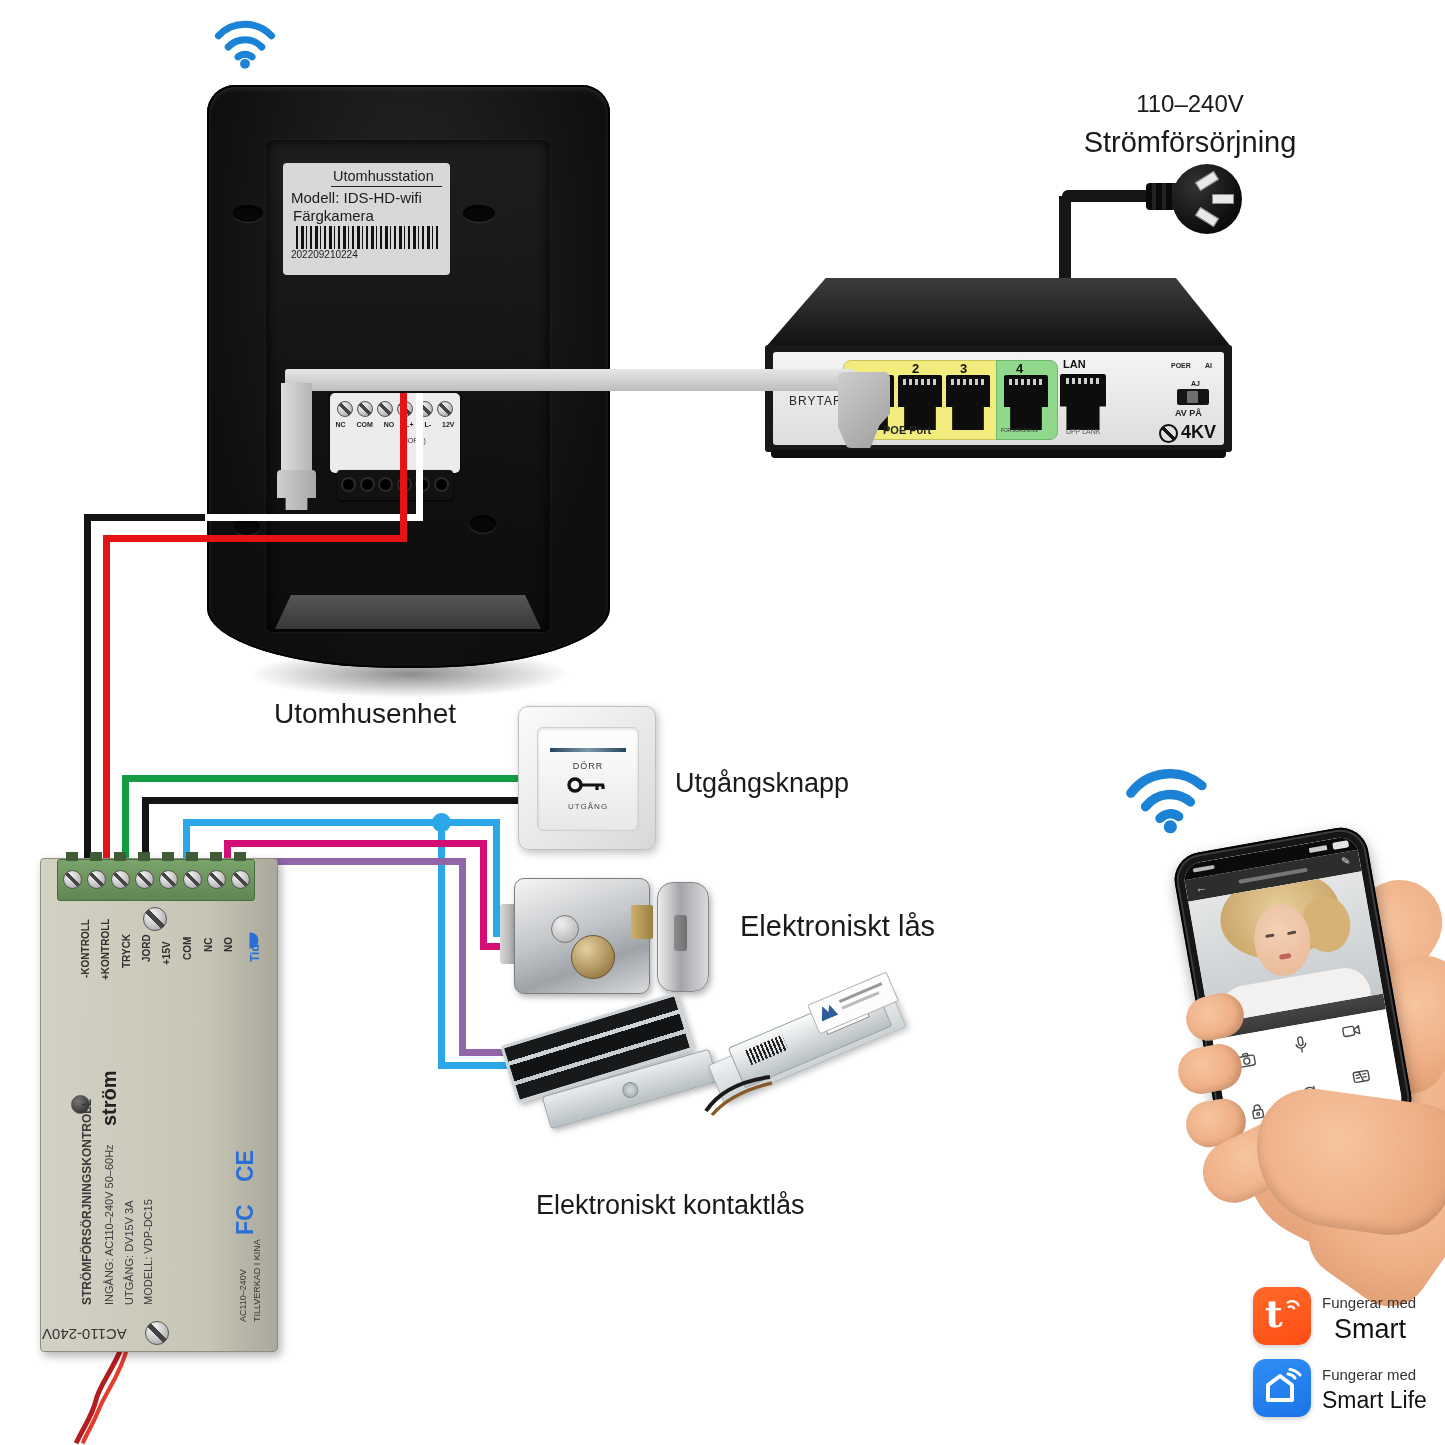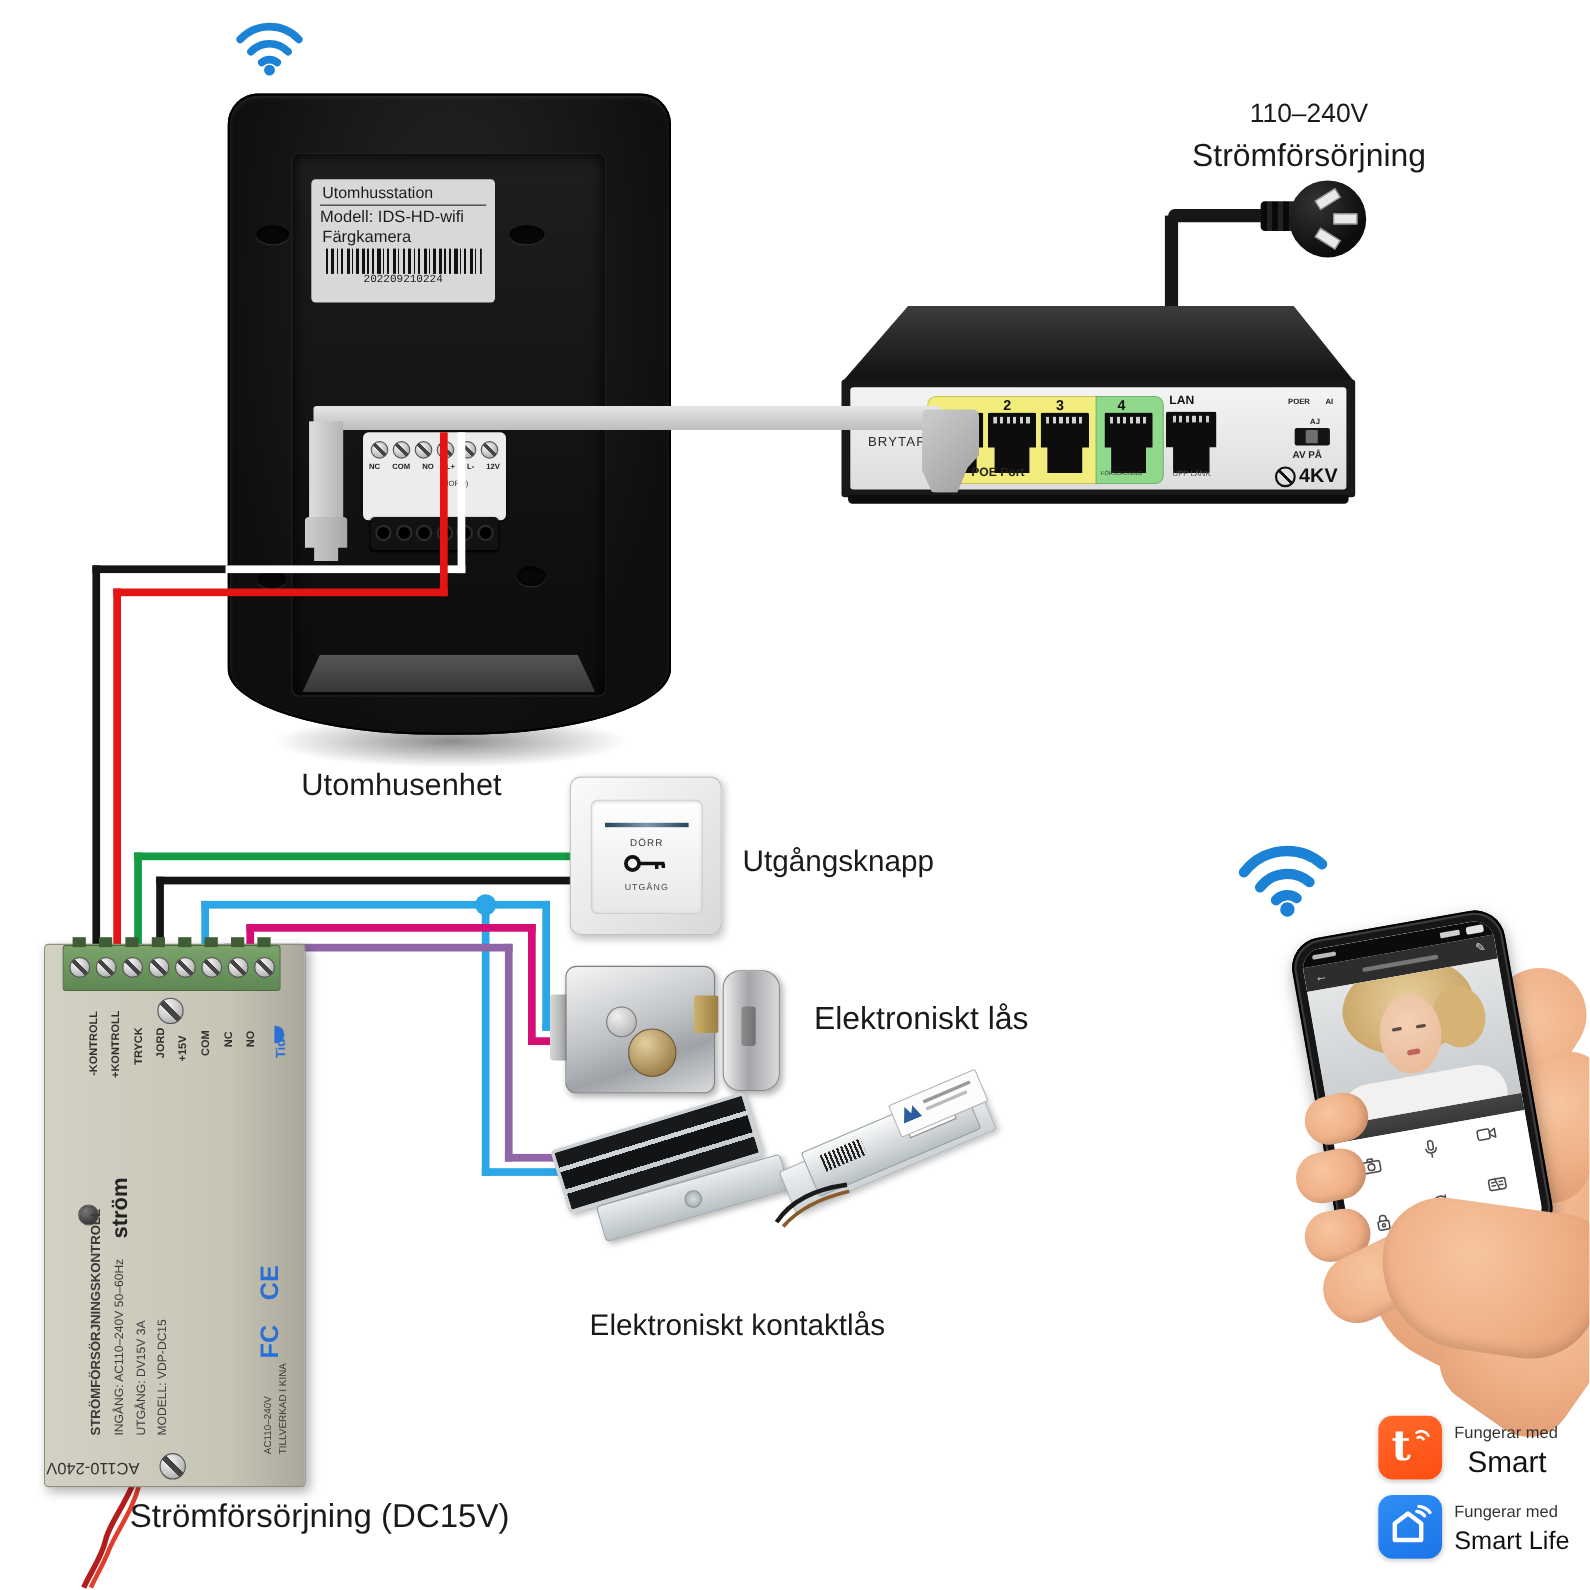--- a/index.html
+++ b/index.html
@@ -74,25 +74,25 @@
 
     <div class="abs" style="left:59px;top:55px;width:284px;height:492px;background:linear-gradient(180deg,#1e1e1e,#121212 60%,#0c0c0c);
                 border-radius:6px;box-shadow:inset 0 0 14px #000, 0 0 2px #333;"></div>
 
     <div class="abs" style="left:26px;top:120px;width:30px;height:17px;border-radius:50%;background:#070707;box-shadow:inset 0 2px 3px #000,0 1px 1px #333;"></div>
     <div class="abs" style="left:256px;top:120px;width:32px;height:17px;border-radius:50%;background:#070707;box-shadow:inset 0 2px 3px #000,0 1px 1px #333;"></div>
     <div class="abs" style="left:27px;top:434px;width:26px;height:16px;border-radius:50%;background:#070707;box-shadow:inset 0 2px 3px #000,0 1px 1px #333;"></div>
     <div class="abs" style="left:263px;top:430px;width:26px;height:18px;border-radius:50%;background:#070707;box-shadow:inset 0 2px 3px #000,0 1px 1px #333;"></div>
 
     <div class="abs" style="left:76px;top:78px;width:167px;height:112px;background:#d8d8d8;border-radius:4px;padding:4px 8px;box-sizing:border-box;color:#1c1c1c;">
-      <div style="font-size:14.5px;border-bottom:1.5px solid #222;padding:1px 0 2px 2px;">Utomhusstation</div>
+      <div style="font-size:14.5px;border-bottom:1.5px solid #222;padding:1px 0 2px 2px;margin-left:40px;">Utomhusstation</div>
       <div style="font-size:15px;margin-top:2px;">Modell: IDS-HD-wifi</div>
       <div style="font-size:15px;margin:1px 0 0 2px;">Färgkamera</div>
       <div style="margin:2px auto 0;width:142px;height:23px;background:repeating-linear-gradient(90deg,#111 0 2px,transparent 2px 5px,#111 5px 8px,transparent 8px 10px,#111 10px 11px,transparent 11px 14px);"></div>
-      <div style="font-family:Liberation Mono, monospace;font-size:10px;text-align:center;">202209210224</div>
+      <div style="font-family:Liberation Sans, sans-serif;font-size:10px;text-align:left;">202209210224</div>
     </div>
 
     <div class="abs" style="left:123px;top:308px;width:130px;height:80px;background:#ececec;border-radius:5px;box-shadow:0 0 3px #000;">
       <div class="screw" style="left:7px;top:8px;width:14px;height:14px;"></div>
       <div class="screw" style="left:27px;top:8px;width:14px;height:14px;"></div>
       <div class="screw" style="left:47px;top:8px;width:14px;height:14px;"></div>
       <div class="screw" style="left:67px;top:8px;width:14px;height:14px;"></div>
       <div class="screw" style="left:87px;top:8px;width:14px;height:14px;"></div>
       <div class="screw" style="left:107px;top:8px;width:14px;height:14px;"></div>
       <div class="abs" style="left:0;top:28px;width:130px;display:flex;justify-content:space-around;font-size:7px;font-weight:bold;color:#222;">
@@ -302,21 +302,20 @@
   <div class="vtext" style="left:232px;top:1182px;font-size:23px;font-weight:bold;color:#2a6fd6;z-index:4;">CE</div>
   <div class="vtext" style="left:232px;top:1235px;font-size:23px;font-weight:bold;color:#2a6fd6;z-index:4;">FC</div>
   <div class="vtext" style="left:238px;top:1322px;font-size:9px;z-index:4;">AC110–240V</div>
   <div class="vtext" style="left:252px;top:1322px;font-size:9px;z-index:4;">TILLVERKAD I KINA</div>
   <div class="abs" style="left:42px;top:1326px;font-size:15px;color:#333;transform:rotate(180deg);z-index:4;">AC110-240V</div>
 
   <svg class="abs" viewBox="0 0 90 120" style="left:55px;top:1346px;width:90px;height:99px;z-index:2;">
     <path d="M72,0 C60,30 44,48 40,66 S24,100 16,118" stroke="#b41d1d" stroke-width="6" fill="none"></path>
     <path d="M78,2 C70,34 52,56 44,76 S30,104 24,118" stroke="#e23c2c" stroke-width="5" fill="none"></path>
   </svg>
-  <div class="lbl" style="left:118px;top:1362px;font-size:30px;z-index:6;">Strömförsörjning (DC15V)</div>
 
   <svg class="abs" viewBox="0 0 100 84" style="left:1120px;top:755px;width:94px;height:80px;z-index:6;transform:rotate(-6deg);">
     <g style="stroke:var(--wifi);" fill="none" stroke-width="10" stroke-linecap="round">
       <path d="M12,36 A52 52 0 0 1 88,36"></path>
       <path d="M26,52 A33 33 0 0 1 74,52"></path>
       <path d="M40,66 A15 15 0 0 1 60,66"></path>
     </g>
     <circle cx="50" cy="76" r="7" style="fill:var(--wifi);"></circle>
   </svg>
 

